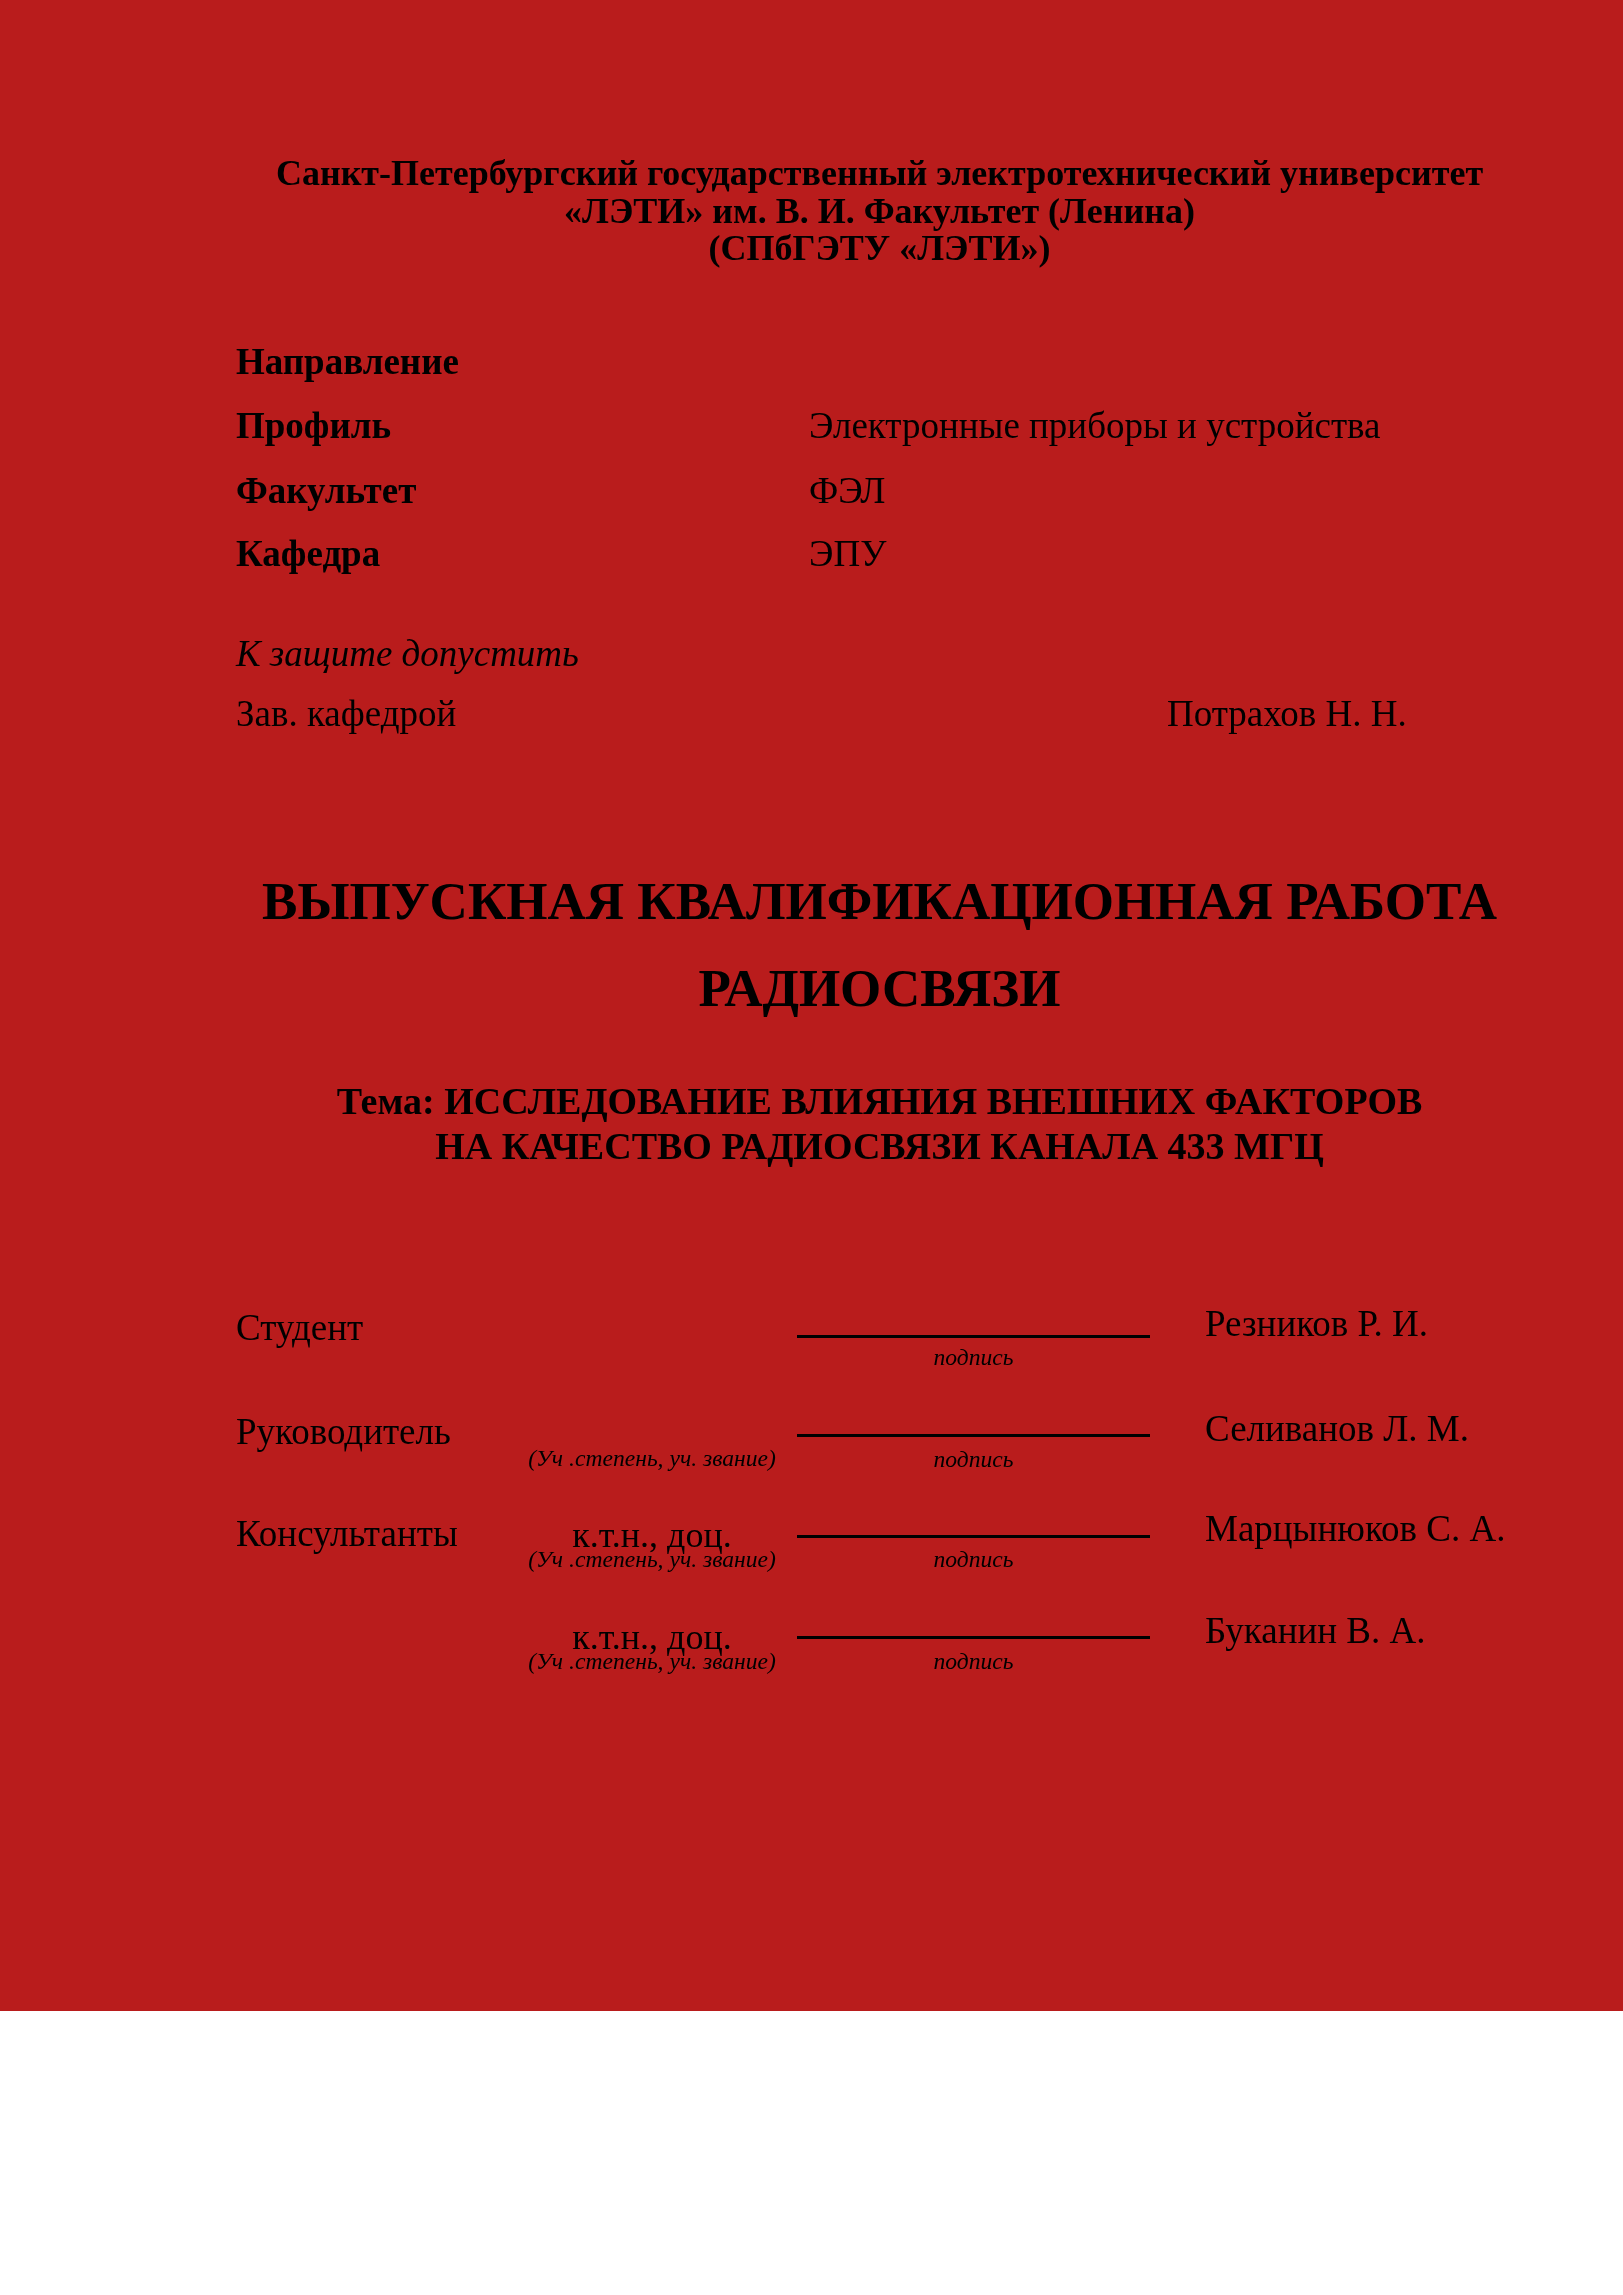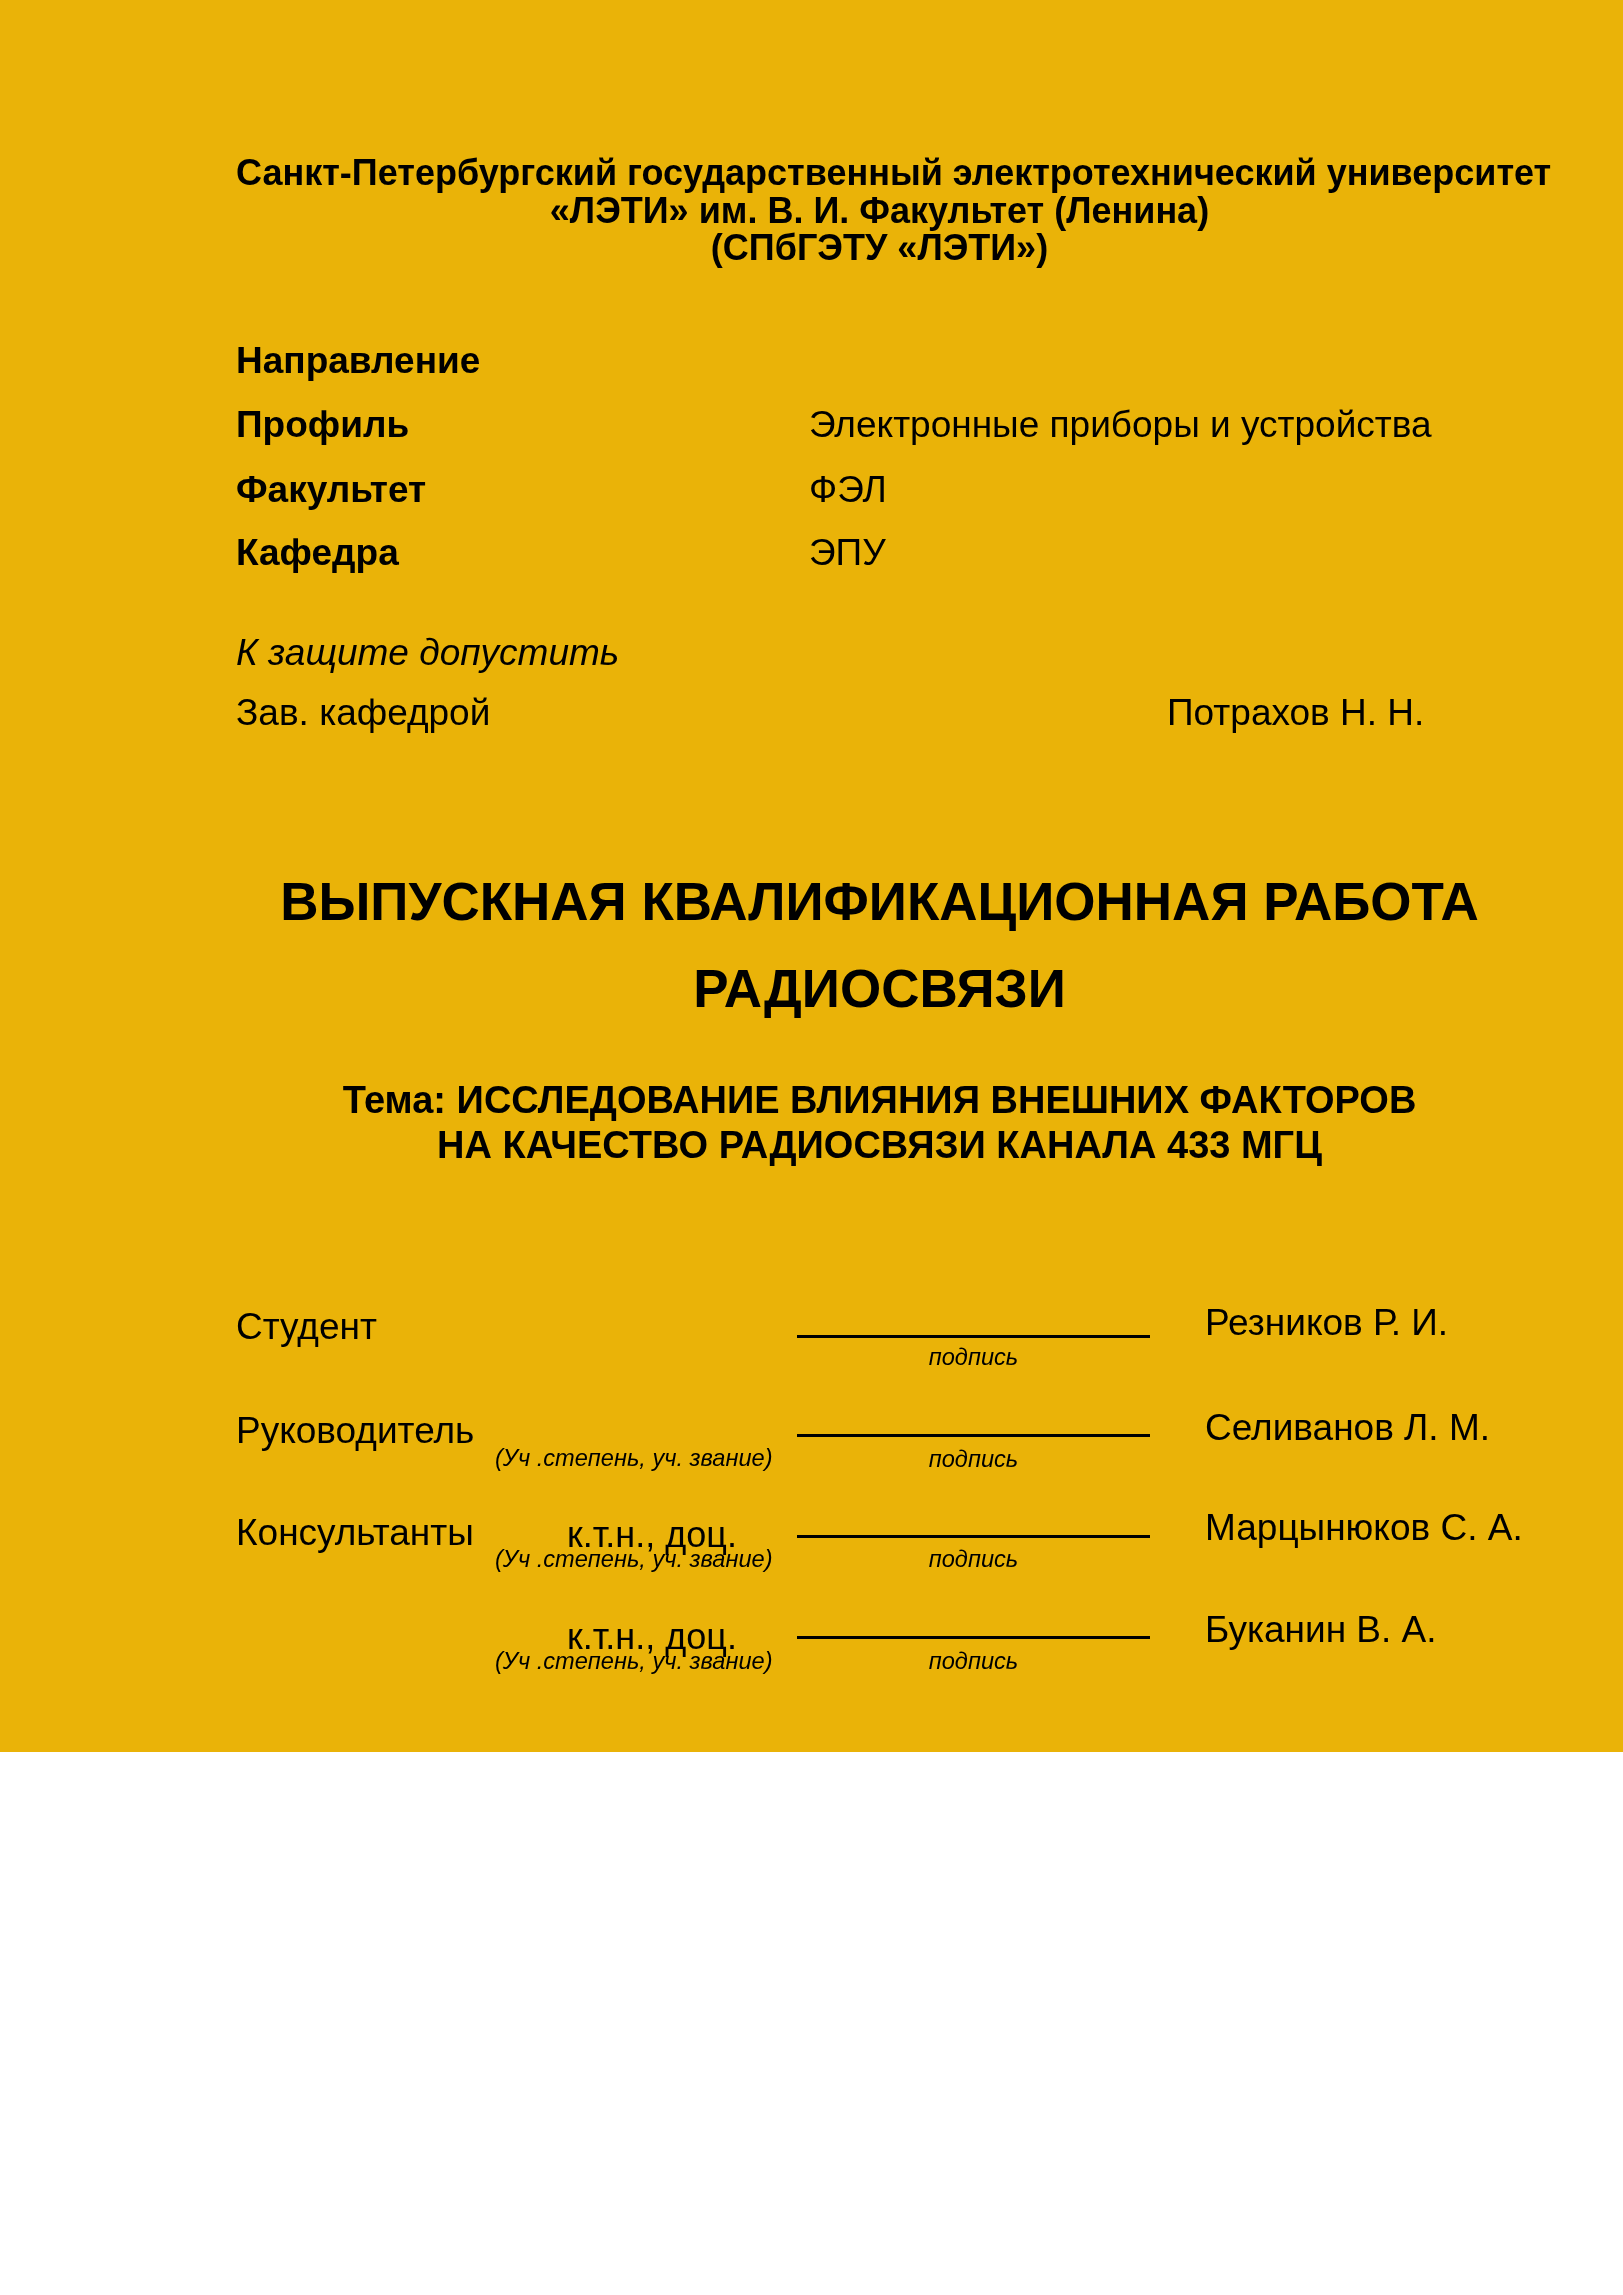--- a/index.html
+++ b/index.html
@@ -3,24 +3,24 @@
 <meta charset="utf-8">
 <style>
   html, body {
     margin: 0;
     padding: 0;
     background: #ffffff;
   }
   .page {
     position: relative;
     width: 1623px;
-    height: 1752px;
-    background: #eab308;
+    height: 2011px;
+    background: #b91c1c;
     color: #000000;
-    font-family: Liberation Sans, sans-serif;
+    font-family: Liberation Serif, serif;
     overflow: hidden;
   }
   .abs { position: absolute; }
 
   
   .uni-line {
     left: 236px;
     width: 1287px;
     text-align: center;
     font-weight: bold;
@@ -103,21 +103,21 @@
   .sig-qual {
     left: 495px;
     width: 314px;
     text-align: center;
     font-size: 36px;
     white-space: nowrap;
   }
   .sig-note {
     left: 495px;
     width: 314px;
-    text-align: left;
+    text-align: center;
     font-style: italic;
     font-size: 23.6px;
     white-space: nowrap;
   }
   .sig-line {
     left: 797px;
     width: 353px;
     height: 0;
     border-bottom: 3.1px solid #000000;
   }

